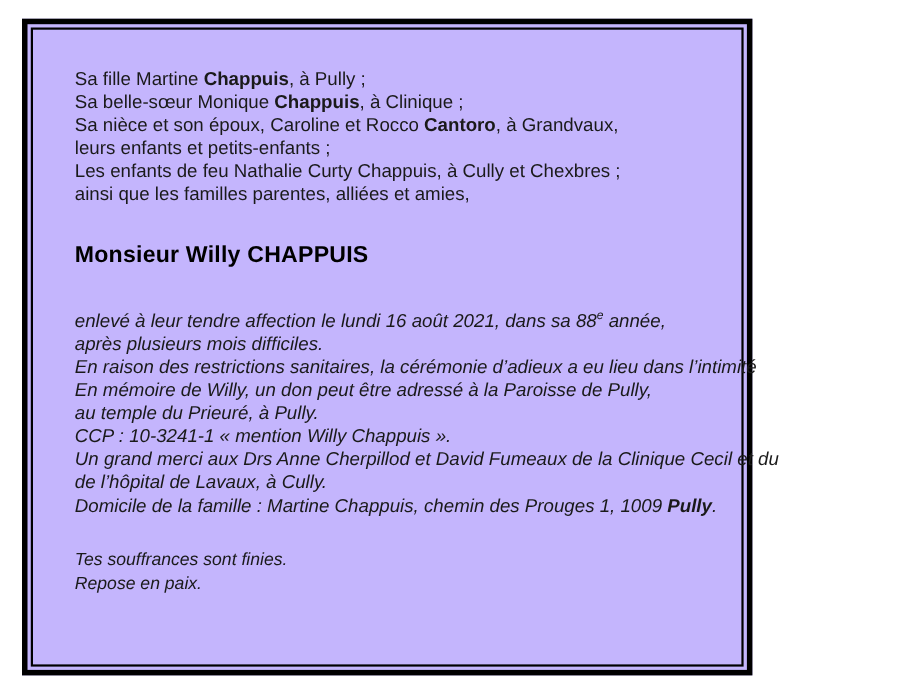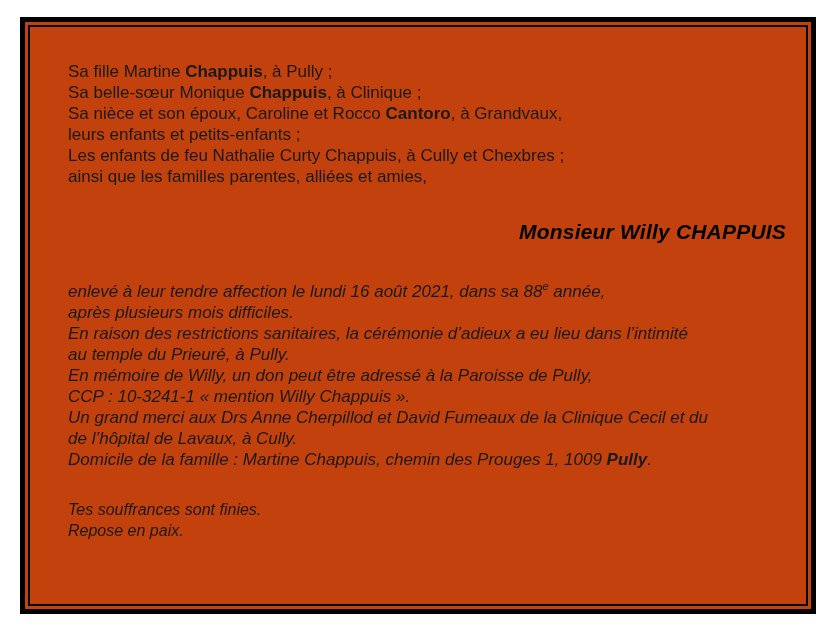--- a/index.html
+++ b/index.html
@@ -12,25 +12,25 @@
     width: 834px;
     height: 632px;
     background: #ffffff;
     overflow: hidden;
     font-family: "Liberation Sans", sans-serif;
   }
   .frame {
     position: absolute;
     left: 20px;
     top: 17px;
-    width: 796px;
+    width: 664px;
     height: 597px;
     border: 5px solid #000000;
     box-sizing: border-box;
-    background: #c2410c;
+    background: #c4b5fd;
   }
   .inner-frame {
     position: absolute;
     left: 3px;
     top: 3px;
     right: 3px;
     bottom: 3px;
     border: 2px solid #000000;
   }
   .content {
@@ -43,27 +43,26 @@
     box-sizing: border-box;
     color: #1a1a1a;
     font-size: 17px;
     line-height: 21px;
   }
   .paragraph .line {
     white-space: nowrap;
   }
   .deceased-title {
     margin-top: 34px;
-    text-align: right;
+    text-align: left;
     font-size: 21px;
     line-height: 22px;
     font-weight: 700;
     color: #000000;
     letter-spacing: 0.2px;
-    font-style: italic;
   }
   .announcement {
     margin-top: 38px;
     font-style: italic;
   }
   .sup {
     font-size: 11px;
     vertical-align: super;
     line-height: 0;
   }
@@ -91,22 +90,22 @@
             <div class="line"><span>Les enfants de feu Nathalie </span><span style="font-weight: 400;">Curty Chappuis</span><span>, à Cully et Chexbres ;</span></div>
             <div class="line"><span>ainsi que les familles parentes, alliées et amies,</span></div>
           </div>
 
         <div class="deceased-title">Monsieur Willy CHAPPUIS</div>
 
         <div class="paragraph announcement">
             <div class="line"><span>enlevé à leur tendre affection le lundi 16 août 2021, dans sa 88</span><span class="sup">e</span><span> année,</span></div>
             <div class="line"><span>après plusieurs mois difficiles.</span></div>
             <div class="line"><span>En raison des restrictions sanitaires, la cérémonie d’adieux a eu lieu dans l’intimité</span></div>
+            <div class="line"><span>En mémoire de Willy, un don peut être adressé à la Paroisse de Pully,</span></div>
             <div class="line"><span>au temple du Prieuré, à Pully.</span></div>
-            <div class="line"><span>En mémoire de Willy, un don peut être adressé à la Paroisse de Pully,</span></div>
             <div class="line"><span>CCP : 10-3241-1 « mention Willy Chappuis ».</span></div>
             <div class="line"><span>Un grand merci aux Drs Anne Cherpillod et David Fumeaux de la Clinique Cecil et du</span></div>
             <div class="line"><span>de l’hôpital de Lavaux, à Cully.</span></div>
             <div class="line"><span>Domicile de la famille : Martine Chappuis, chemin des Prouges 1, 1009 </span><span style="font-weight: 700;">Pully</span><span>.</span></div>
           </div>
 
         <div class="paragraph epitaph">
             <div class="line">Tes souffrances sont finies.</div>
             <div class="line">Repose en paix.</div>
           </div>

